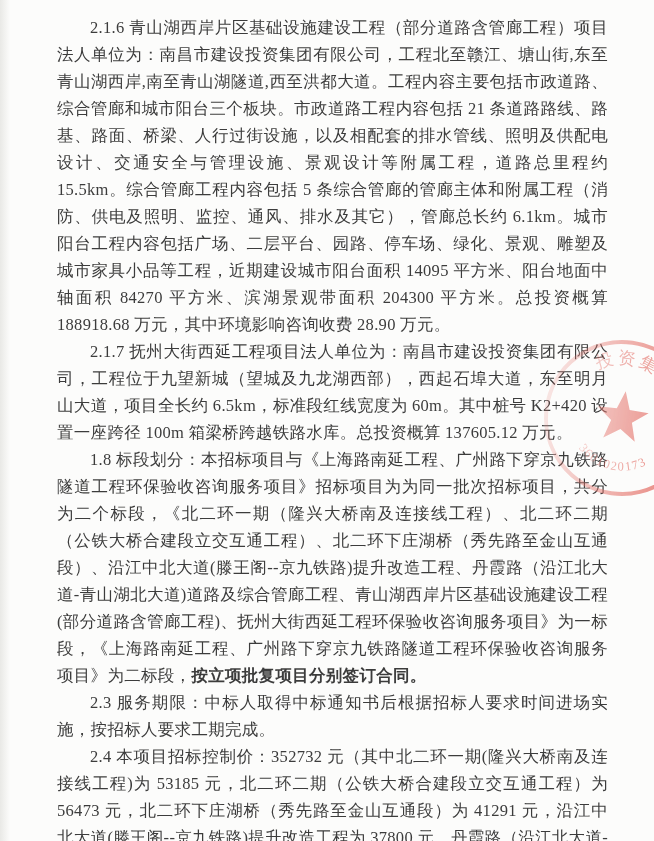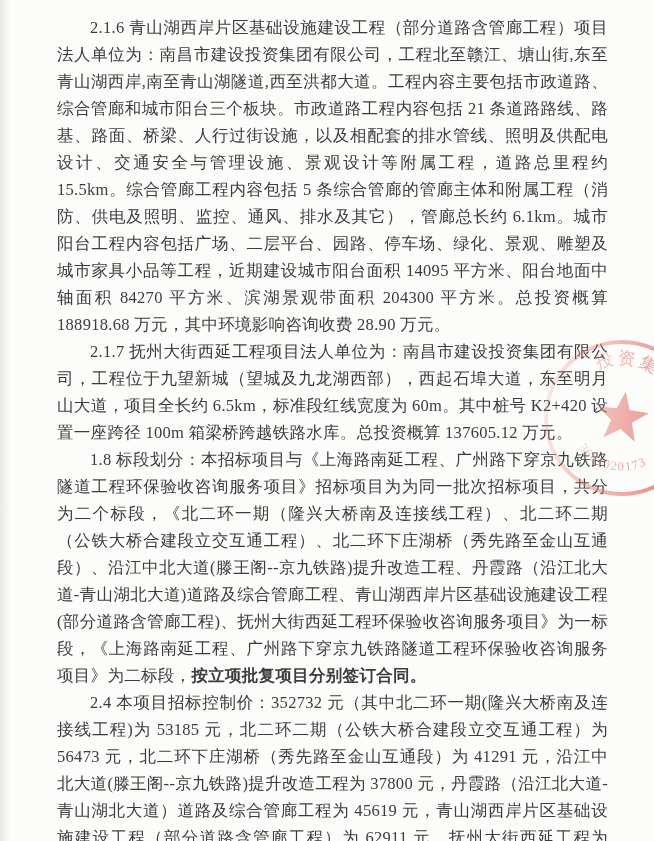--- a/index.html
+++ b/index.html
@@ -46,20 +46,21 @@
 <body>
 
 <div class="page">
 
   <div class="scan-edge"></div>
 
   <div class="doc-body" id="doc-body">
       <p class="para"><span class="run">2.1.6 青山湖西岸片区基础设施建设工程（部分道路含管廊工程）项目法人单位为：南昌市建设投资集团有限公司，工程北至赣江、塘山街,东至青山湖西岸,南至青山湖隧道,西至洪都大道。工程内容主要包括市政道路、综合管廊和城市阳台三个板块。市政道路工程内容包括 21 条道路路线、路基、路面、桥梁、人行过街设施，以及相配套的排水管线、照明及供配电设计、交通安全与管理设施、景观设计等附属工程，道路总里程约 15.5km。综合管廊工程内容包括 5 条综合管廊的管廊主体和附属工程（消防、供电及照明、监控、通风、排水及其它），管廊总长约 6.1km。城市阳台工程内容包括广场、二层平台、园路、停车场、绿化、景观、雕塑及城市家具小品等工程，近期建设城市阳台面积 14095 平方米、阳台地面中轴面积 84270 平方米、滨湖景观带面积 204300 平方米。总投资概算 188918.68 万元，其中环境影响咨询收费 28.90 万元。</span></p>
       <p class="para"><span class="run">2.1.7 抚州大街西延工程项目法人单位为：南昌市建设投资集团有限公司，工程位于九望新城（望城及九龙湖西部），西起石埠大道，东至明月山大道，项目全长约 6.5km，标准段红线宽度为 60m。其中桩号 K2+420 设置一座跨径 100m 箱梁桥跨越铁路水库。总投资概算 137605.12 万元。</span></p>
       <p class="para"><span class="run">1.8 标段划分：本招标项目与《上海路南延工程、广州路下穿京九铁路隧道工程环保验收咨询服务项目》招标项目为为同一批次招标项目，共分为二个标段，《北二环一期（隆兴大桥南及连接线工程）、北二环二期（公铁大桥合建段立交互通工程）、北二环下庄湖桥（秀先路至金山互通段）、沿江中北大道(滕王阁--京九铁路)提升改造工程、丹霞路（沿江北大道-青山湖北大道)道路及综合管廊工程、青山湖西岸片区基础设施建设工程(部分道路含管廊工程)、抚州大街西延工程环保验收咨询服务项目》为一标段，《上海路南延工程、广州路下穿京九铁路隧道工程环保验收咨询服务项目》为二标段，</span><span class="run-bold">按立项批复项目分别签订合同。</span></p>
+      <p class="para"><span class="run">2.3 服务期限：中标人取得中标通知书后根据招标人要求时间进场实施，按招标人要求工期完成。</span></p>
       <p class="para"><span class="run">2.4 本项目招标控制价：352732 元（其中北二环一期(隆兴大桥南及连接线工程)为 53185 元，北二环二期（公铁大桥合建段立交互通工程）为 56473 元，北二环下庄湖桥（秀先路至金山互通段）为 41291 元，沿江中北大道(滕王阁--京九铁路)提升改造工程为 37800 元，丹霞路（沿江北大道-青山湖北大道）道路及综合管廊工程为 45619 元，青山湖西岸片区基础设施建设工程（部分道路含管廊工程）为 62911 元，抚州大街西延工程为 55453 元）</span></p>
     </div>
 
   <svg class="stamp" viewBox="0 0 190 190">
     <defs>
       <linearGradient id="fadeGrad" x1="0" y1="0" x2="1" y2="0">
         <stop offset="0" stop-color="#ffffff" stop-opacity="0.10"></stop>
         <stop offset="0.38" stop-color="#ffffff" stop-opacity="0.55"></stop>
         <stop offset="0.72" stop-color="#ffffff" stop-opacity="0.95"></stop>
         <stop offset="1" stop-color="#ffffff" stop-opacity="1"></stop>

